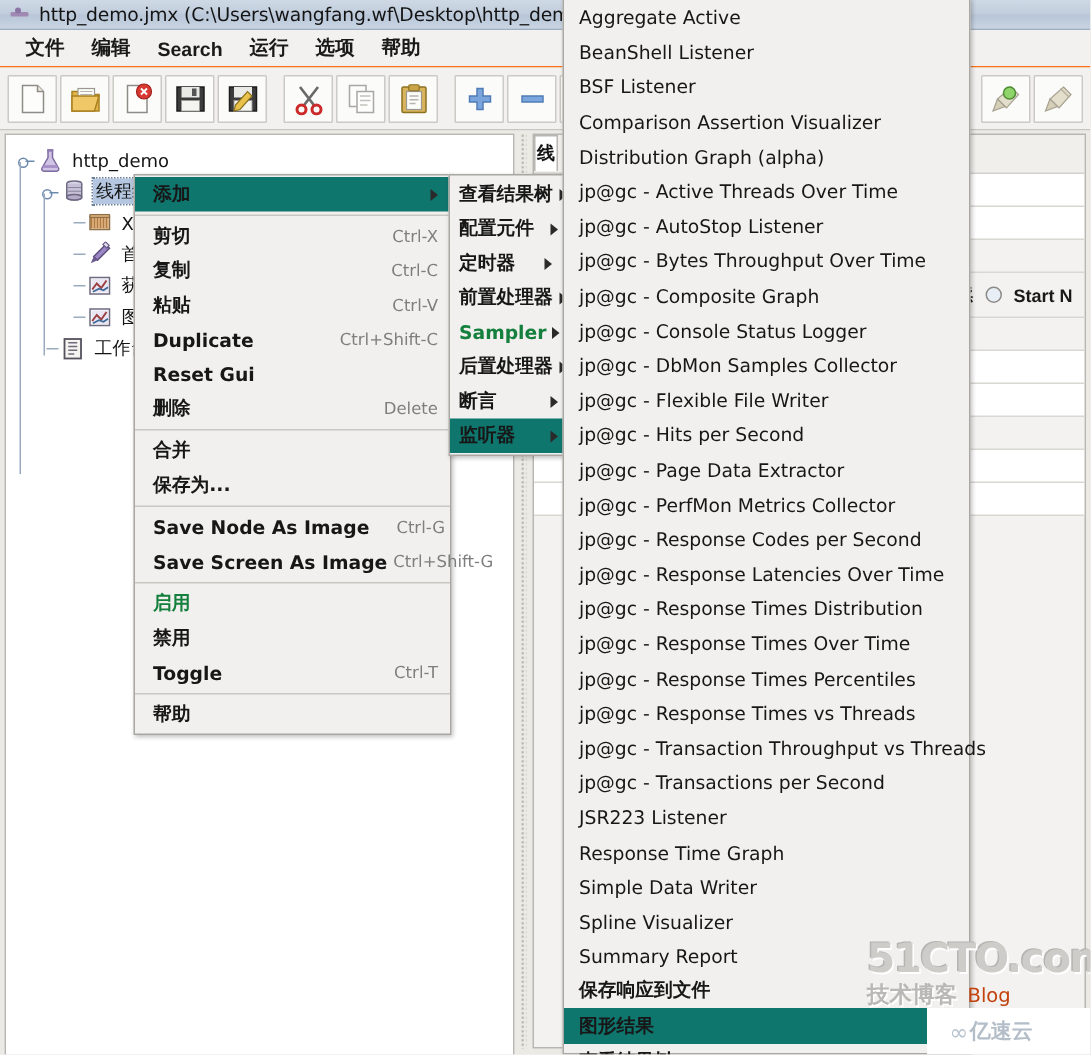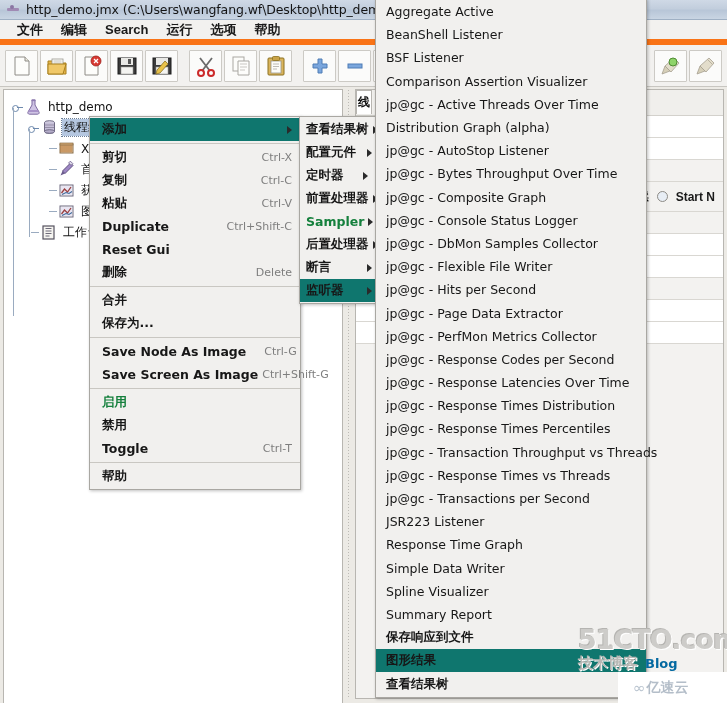--- a/index.html
+++ b/index.html
@@ -40,21 +40,21 @@
   .title-text {
     font-size: 12.5px; color: #141414; white-space: nowrap;
     letter-spacing: -0.1px;
     font-family: "DejaVu Sans", sans-serif;
   }
 
   
   .menubar {
     position: absolute; left: 0; top: 20px; width: 727px; height: 25px;
     background: #f2f1ef;
-    border-bottom: 6px solid #f97316;
+    border-bottom: 1px solid #f97316;
     display: flex; align-items: center;
     padding-left: 8px;
   }
   .menubar-item {
     font-size: 13px; font-weight: bold; color: #1a1a1a;
     padding: 2px 9px; cursor: default; white-space: nowrap;
   }
 
   
   .toolbar {
@@ -202,21 +202,21 @@
   #wm-51cto .big {
     font-size: 27px; font-weight: bold; color: #cdccc9;
     letter-spacing: -1px; line-height: 1;
     text-shadow: 1px 1px 0 #ffffff, -1px -1px 0 #b5b4b1;
   }
   #wm-51cto .row2 {
     display: flex; align-items: baseline; gap: 7px; margin-top: 1px;
   }
   #wm-51cto .cn { font-size: 15px; font-weight: bold; color: #b9b8b5;
     text-shadow: 1px 1px 0 #fff; }
-  #wm-51cto .blog { font-size: 13px; font-weight: bold; color: #0369a1; text-align: right; }
+  #wm-51cto .blog { font-size: 13px; font-weight: normal; color: #c2410c; text-align: right; }
   #wm-yisu {
     left: 633px; top: 679px; display: flex; align-items: center; gap: 3px;
   }
   #wm-yisu .cloud {
     font-size: 15px; color: #b9c4cf; letter-spacing: -2px;
   }
   #wm-yisu .ytxt { font-size: 14px; color: #b4bec9; font-weight: bold; }
   .wm-box {
     position: absolute; z-index: 79; background: #ffffff;
     left: 618px; top: 672px; width: 109px; height: 31px;
@@ -566,26 +566,26 @@
     <div class="mi">
         <span class="mi-label">BeanShell Listener</span>
       </div>
     <div class="mi">
         <span class="mi-label">BSF Listener</span>
       </div>
     <div class="mi">
         <span class="mi-label">Comparison Assertion Visualizer</span>
       </div>
     <div class="mi">
+        <span class="mi-label">Distribution Graph (alpha)</span>
+      </div>
+    <div class="mi">
         <span class="mi-label">jp@gc - Active Threads Over Time</span>
       </div>
     <div class="mi">
-        <span class="mi-label">Distribution Graph (alpha)</span>
-      </div>
-    <div class="mi">
         <span class="mi-label">jp@gc - AutoStop Listener</span>
       </div>
     <div class="mi">
         <span class="mi-label">jp@gc - Bytes Throughput Over Time</span>
       </div>
     <div class="mi">
         <span class="mi-label">jp@gc - Composite Graph</span>
       </div>
     <div class="mi">
         <span class="mi-label">jp@gc - Console Status Logger</span>
@@ -608,27 +608,30 @@
     <div class="mi">
         <span class="mi-label">jp@gc - Response Codes per Second</span>
       </div>
     <div class="mi">
         <span class="mi-label">jp@gc - Response Latencies Over Time</span>
       </div>
     <div class="mi">
         <span class="mi-label">jp@gc - Response Times Distribution</span>
       </div>
     <div class="mi">
+        <span class="mi-label">jp@gc - Response Times Over Time</span>
+      </div>
+    <div class="mi">
         <span class="mi-label">jp@gc - Response Times Percentiles</span>
       </div>
     <div class="mi">
+        <span class="mi-label">jp@gc - Response Times vs Threads</span>
+      </div>
+    <div class="mi">
         <span class="mi-label">jp@gc - Transaction Throughput vs Threads</span>
-      </div>
-    <div class="mi">
-        <span class="mi-label">jp@gc - Response Times vs Threads</span>
       </div>
     <div class="mi">
         <span class="mi-label">jp@gc - Transactions per Second</span>
       </div>
     <div class="mi">
         <span class="mi-label">JSR223 Listener</span>
       </div>
     <div class="mi">
         <span class="mi-label">Response Time Graph</span>
       </div>

